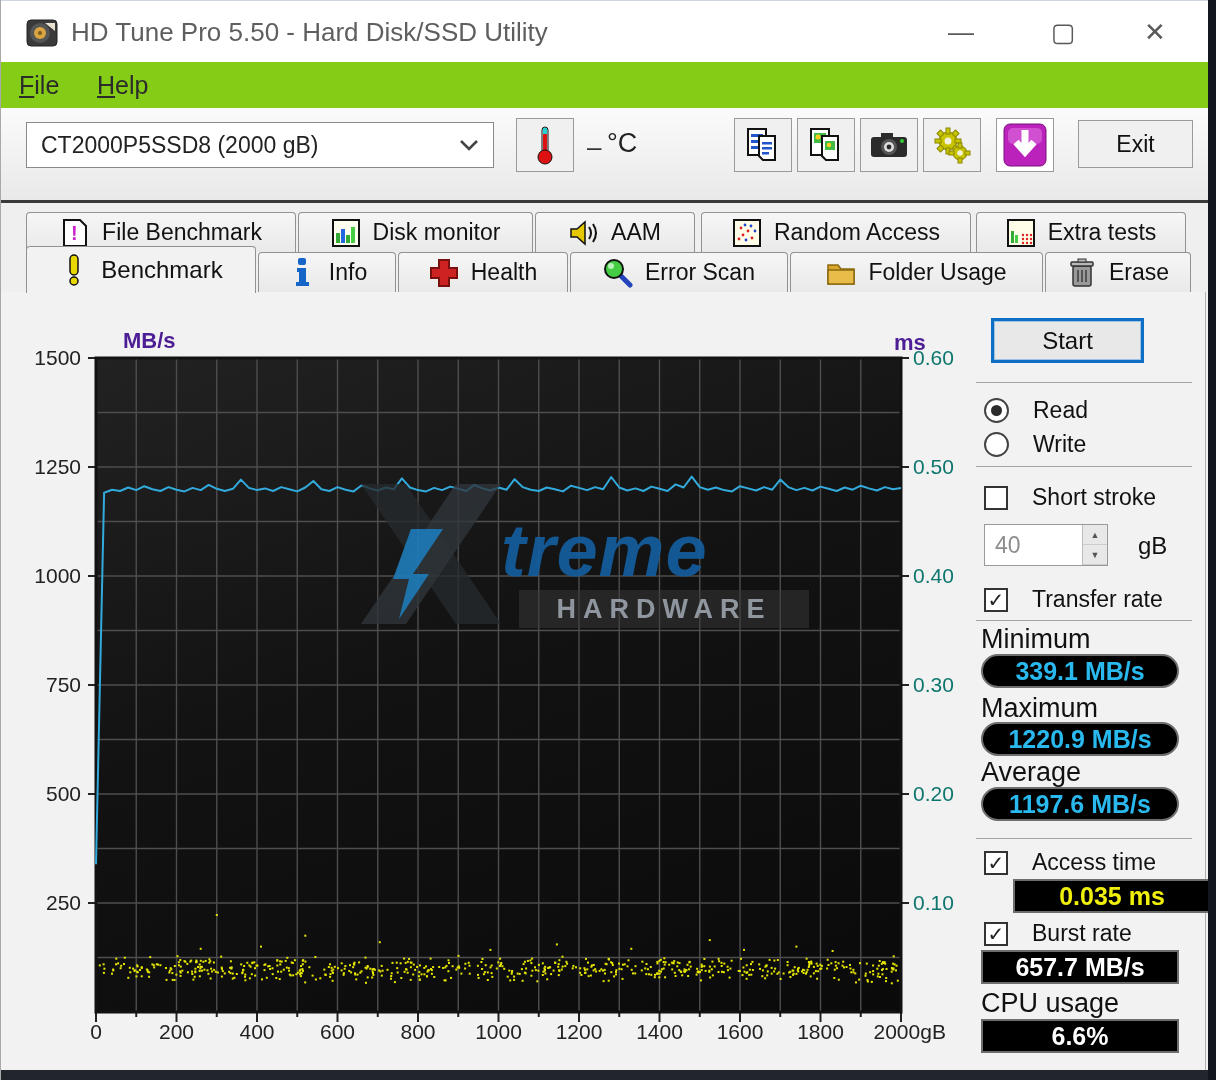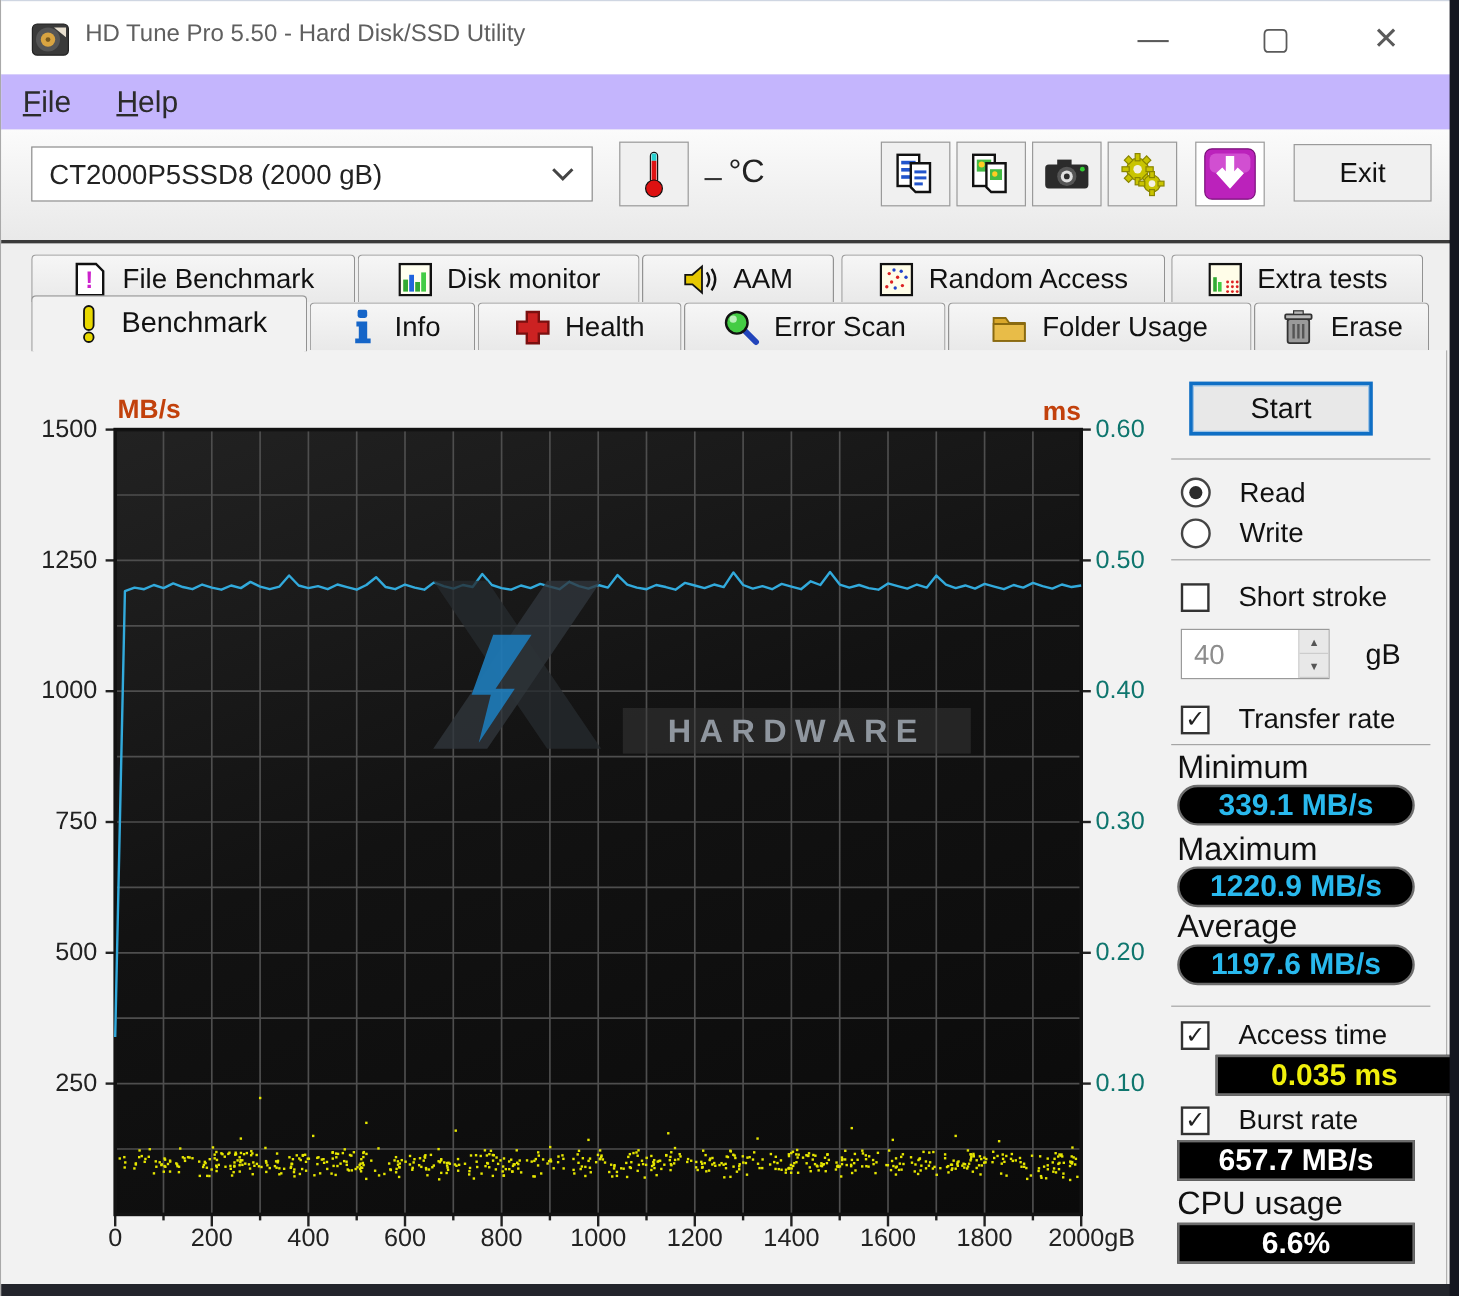--- a/index.html
+++ b/index.html
@@ -4,27 +4,27 @@
 <style>
   html,body{margin:0;padding:0;}
   body{width:1216px;height:1080px;overflow:hidden;background:#f2f2f2;
        font-family:"Liberation Sans","DejaVu Sans",sans-serif;position:relative;}
   .win{position:absolute;inset:0;border-left:1px solid #a9a9a9;box-sizing:border-box;}
 
   
   .titlebar{position:absolute;left:0;top:0;width:1208px;height:62px;background:#ffffff;
             border-top:1px solid #cfd6e2;box-sizing:border-box;}
   .app-icon{position:absolute;left:24px;top:14px;width:34px;height:34px;}
-  .title-text{position:absolute;left:70px;top:16px;font-size:20px;color:#5f5f5f;}
+  .title-text{position:absolute;left:70px;top:16px;font-size:26px;color:#5f5f5f;}
   .winbtn{position:absolute;top:8px;width:64px;height:46px;display:flex;align-items:center;
           justify-content:center;font-size:26px;color:#5a5a5a;cursor:default;}
   .winbtn.min{left:928px;} .winbtn.max{left:1030px;} .winbtn.close{left:1122px;}
 
   
-  .menubar{position:absolute;left:0;top:62px;width:1208px;height:46px;background:#c4b5fd;
+  .menubar{position:absolute;left:0;top:62px;width:1208px;height:46px;background:#84cc16;
            display:flex;align-items:center;}
   .menu-item{font-size:25px;color:#2b2b2b;margin-left:18px;width:58px;}
   .menu-item .ini{text-decoration:underline;}
   .menu-item.help{margin-left:20px;}
 
   
   .toolbar{position:absolute;left:0;top:108px;width:1208px;height:92px;
            background:linear-gradient(180deg,#fbfbfb,#e9e9e9);}
   .drive-select{position:absolute;left:25px;top:14px;width:468px;height:46px;background:#fff;
                 border:1px solid #8a8a8a;box-sizing:border-box;display:flex;align-items:center;
@@ -51,21 +51,21 @@
   .tab-row2{top:49px;height:40px;}
   .tab.active{top:43px;height:47px;background:#f2f2f2;z-index:5;font-size:24px;}
 
   
   .main{position:absolute;left:0;top:292px;width:1205px;height:778px;background:#f2f2f2;
         border-right:1px solid #b0b0b0;box-sizing:border-box;}
   .edge-right{position:absolute;right:0;top:0;width:8px;height:1080px;background:#14161f;}
   .edge-bottom{position:absolute;left:0;top:1070px;width:1216px;height:10px;background:#23252c;}
 
   
-  .axis-title{position:absolute;font-size:22px;font-weight:bold;color:#c2410c;}
+  .axis-title{position:absolute;font-size:22px;font-weight:bold;color:#4c1d95;margin-left:25px;}
   #mbs-title{left:97px;top:328px;}
   #ms-title{left:868px;top:330px;}
   .plot{position:absolute;left:95px;top:358px;width:805px;height:654px;
         background:linear-gradient(160deg,#222 0%,#121212 45%,#0a0a0a 100%);}
   .plot svg{overflow:visible;display:block;}
   .ytick{position:absolute;right:8px;font-size:21px;color:#222;white-space:nowrap;}
   .rtick{position:absolute;left:10px;font-size:21px;color:#0f766e;white-space:nowrap;}
   #left-labels{position:absolute;left:20px;top:358px;width:68px;height:654px;}
   #right-labels{position:absolute;left:902px;top:358px;width:60px;height:654px;}
   #x-labels{position:absolute;left:95px;top:1020px;width:880px;height:30px;}
@@ -1111,20 +1111,21 @@
         <rect x="164.0" y="587.6" width="2" height="2" fill="#e6e600"></rect>
         <rect x="647.0" y="590.9" width="2" height="2" fill="#e6e600"></rect>
         <polyline points="0.0,506.2 8.1,134.7 16.1,131.7 24.1,133.0 32.2,129.5 40.3,132.1 48.3,128.2 56.4,131.2 64.4,133.0 72.5,129.1 80.5,131.7 88.5,133.4 96.6,129.9 104.7,132.1 112.7,126.9 120.8,130.8 128.8,133.0 136.9,130.8 144.9,121.6 152.9,129.9 161.0,132.1 169.0,130.4 177.1,133.0 185.2,129.1 193.2,131.2 201.3,133.4 209.3,129.5 217.4,123.0 225.4,131.2 233.4,133.0 241.5,129.1 249.6,131.7 257.6,133.4 265.7,127.3 273.7,130.4 281.8,132.5 289.8,129.5 297.9,131.2 305.9,120.3 313.9,129.5 322.0,132.1 330.0,133.4 338.1,129.9 346.1,132.1 354.2,128.6 362.3,130.8 370.3,133.0 378.3,126.9 386.4,130.4 394.4,132.5 402.5,129.5 410.6,131.7 418.6,121.2 426.7,129.1 434.7,131.7 442.8,133.0 450.8,129.5 458.8,131.2 466.9,133.4 474.9,127.7 483.0,129.9 491.1,132.1 499.1,129.1 507.1,131.2 515.2,119.0 523.3,129.5 531.3,132.5 539.4,130.4 547.4,133.0 555.4,128.6 563.5,130.8 571.5,133.0 579.6,126.4 587.6,129.5 595.7,118.6 603.8,129.1 611.8,131.7 619.9,129.5 627.9,132.1 636.0,133.4 644.0,128.2 652.1,130.4 660.1,132.5 668.1,129.1 676.2,131.7 684.3,121.6 692.3,129.1 700.4,132.1 708.4,129.9 716.5,132.5 724.5,128.6 732.6,130.8 740.6,133.0 748.7,129.5 756.7,131.7 764.8,127.7 772.8,130.4 780.9,132.5 788.9,129.1 797.0,131.2 805.0,129.9" fill="none" stroke="#32aadc" stroke-width="2" stroke-linejoin="round"></polyline>
       </svg>
     <div class="wmark">
       <svg class="wm-x" viewBox="0 0 160 160">
         <polygon points="10,10 55,10 150,150 105,150" fill="#262a2e" opacity="0.85"></polygon>
         <polygon points="150,10 105,10 10,150 55,150" fill="#30363c" opacity="0.85"></polygon>
         <polygon points="60,55 92,55 62,100 78,100 48,145 58,105 42,105" fill="#1f7fc0" opacity="0.95"></polygon>
       </svg>
+      <div class="wm-treme">treme</div>
       <div class="wm-hw">HARDWARE</div>
     </div>
   </div>
   <div id="left-labels">
       <div class="ytick" style="top: -12px;">1500</div>
       <div class="ytick" style="top: 97px;">1250</div>
       <div class="ytick" style="top: 206px;">1000</div>
       <div class="ytick" style="top: 315px;">750</div>
       <div class="ytick" style="top: 424px;">500</div>
       <div class="ytick" style="top: 533px;">250</div>

